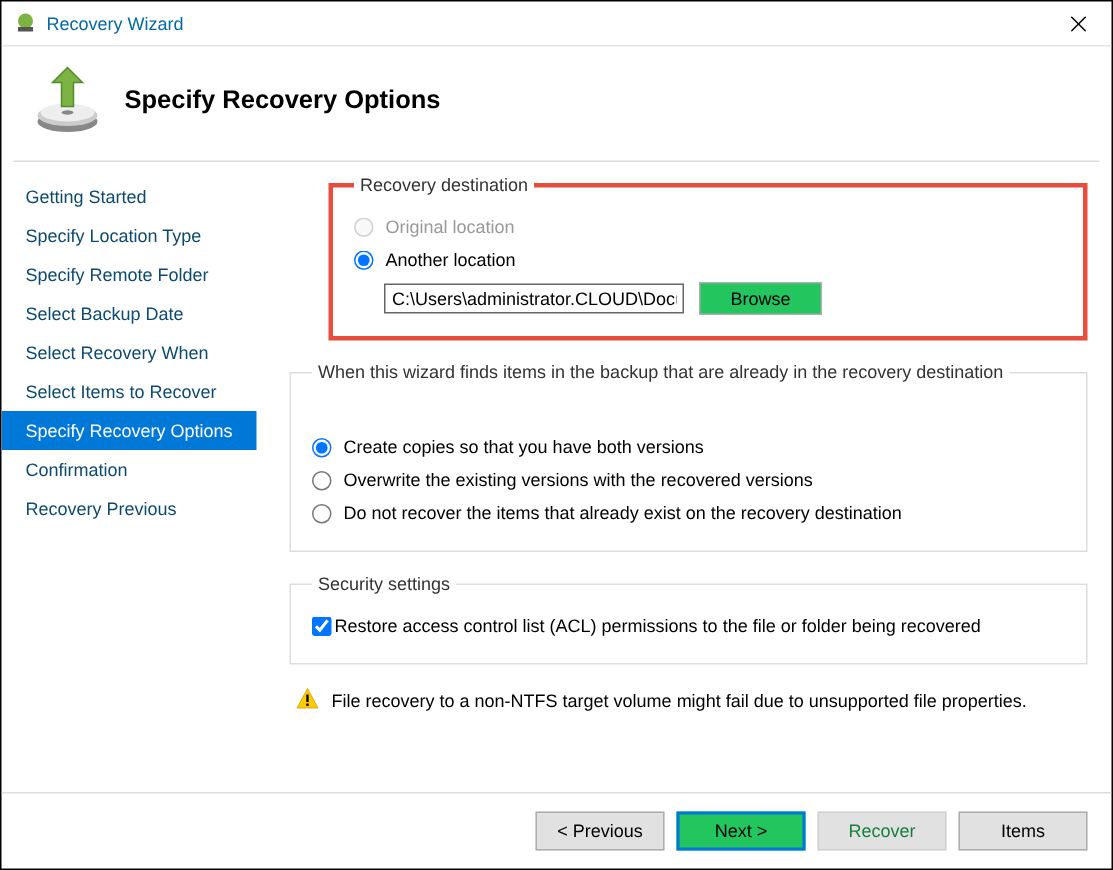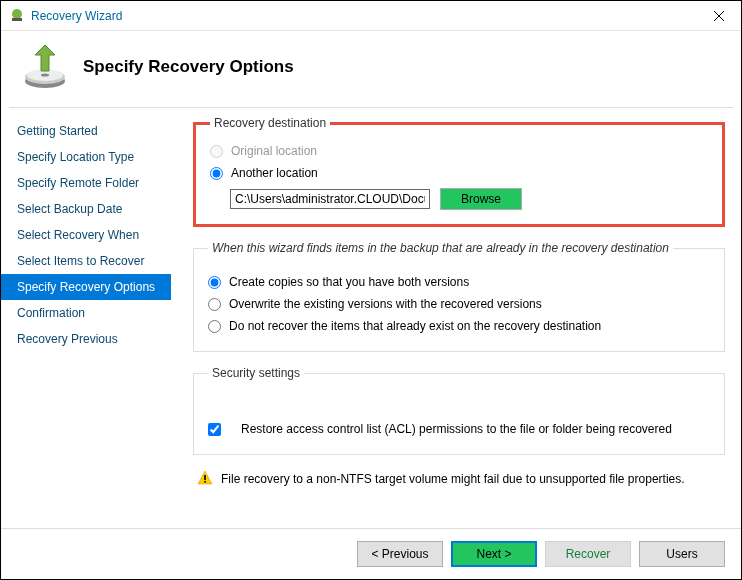--- a/index.html
+++ b/index.html
@@ -65,26 +65,26 @@
       display: flex;
       flex-direction: column;
       gap: 14px;
     }
     fieldset {
       border: 1px solid #ddd;
       padding: 10px 14px 14px 14px;
       position: relative;
     }
     legend { padding: 0 4px; color: #333; }
-    fieldset.highlight { border: 3px solid #e74c3c; }
+    fieldset.highlight { border: 3px solid #e74c3c; margin-left: 26px; }
 
     .radio-row { display: flex; align-items: center; gap: 6px; padding: 4px 0; }
     .radio-row.disabled { color: #999; }
     .radio-row input[type="radio"] { margin: 0 2px 0 0; }
-    .check-row { display: flex; align-items: center; gap: 20px; padding: 4px 0; margin-top: 28px; }
+    .check-row { display: flex; align-items: center; gap: 2px; padding: 4px 0; }
 
     .location-input-row {
       display: flex;
       gap: 10px;
       margin: 4px 0 0 20px;
       align-items: center;
     }
     .location-input {
       width: 200px;
       padding: 2px 4px;
@@ -94,21 +94,21 @@
     }
     .browse-btn {
       padding: 3px 20px;
       background: #22c55e;
       border: 1px solid #adadad;
       cursor: pointer;
       font-family: inherit;
       font-size: 12px;
     }
 
-    .fieldset-desc { color: #333; margin-bottom: 6px; font-style: italic; }
+    .fieldset-desc { color: #333; margin-bottom: 22px; }
 
     .warning {
       display: flex;
       align-items: flex-end;
       gap: 8px;
       padding: 0 4px;
     }
     .warning-icon { width: 16px; height: 16px; flex-shrink: 0; margin-top: 1px; }
 
     .footer {
@@ -230,14 +230,14 @@
       <span>File recovery to a non-NTFS target volume might fail due to unsupported file properties.</span>
     </div>
 
   </div>
 </div>
 
 <div class="footer">
   <button>&lt; Previous</button>
   <button class="primary">Next &gt;</button>
   <button disabled="">Recover</button>
-  <button>Users</button>
+  <button>Items</button>
 </div>
 
 </body></html>

